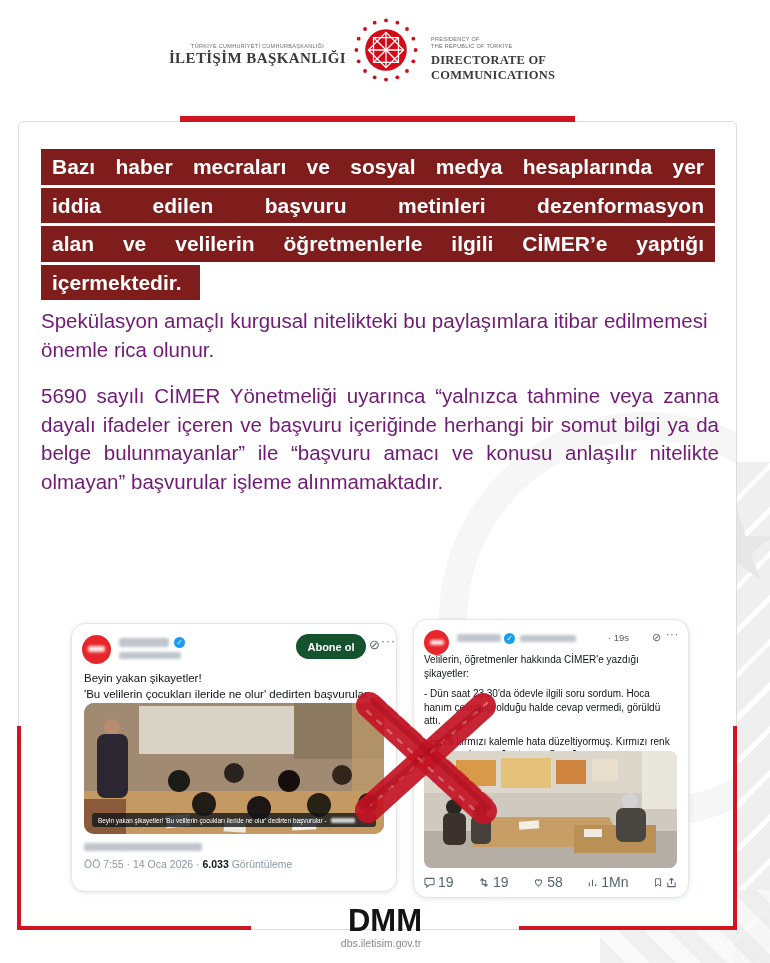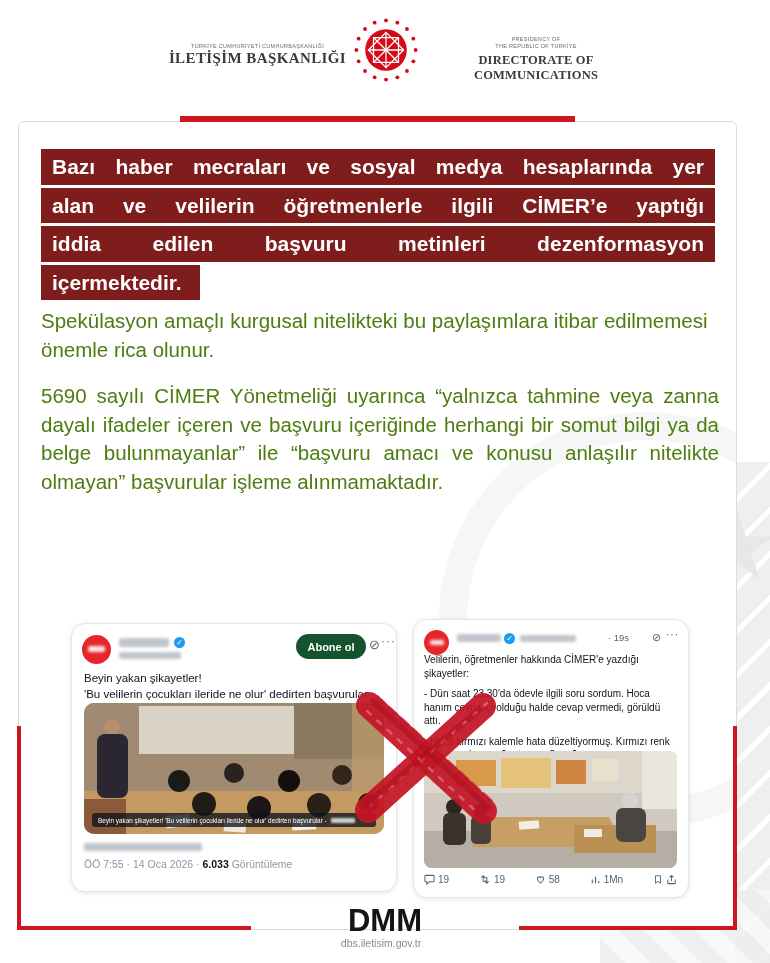--- a/index.html
+++ b/index.html
@@ -12,21 +12,21 @@
   .bg-corner{position:absolute;left:600px;top:890px;width:170px;height:73px;z-index:0;opacity:.85;
     background:repeating-linear-gradient(45deg,#ededed 0 18px,#f8f8f8 18px 36px);}
   .bg-star{position:absolute;left:694px;top:498px;font-size:96px;line-height:1;color:#e7e7e7;z-index:1;}
 
   
   .gov-left{position:absolute;left:150px;top:43px;width:215px;text-align:center;z-index:2;}
   .gov-small{font-size:5.5px;letter-spacing:.3px;color:#6a6a6a;}
   .gov-title{font-family:"Liberation Serif",serif;font-weight:bold;font-size:15px;
              letter-spacing:.4px;color:#3e3a3b;margin-top:1px;}
   .emblem{position:absolute;left:346px;top:10px;z-index:2;}
-  .gov-right{position:absolute;left:461px;top:36px;width:150px;text-align:center;z-index:2;}
+  .gov-right{position:absolute;left:431px;top:36px;width:150px;text-align:left;z-index:2;}
   .gov-small2{font-size:5.5px;letter-spacing:.3px;color:#6a6a6a;line-height:1.35;}
   .gov-title2{font-family:"Liberation Serif",serif;font-weight:bold;font-size:12.5px;
               color:#3e3a3b;line-height:1.18;margin-top:2px;letter-spacing:.2px;}
 
   
   .card{position:absolute;left:18px;top:121px;width:717px;height:807px;background:#fff;
         border:1.5px solid #dcdcdc;border-radius:6px;z-index:2;overflow:hidden;}
   .card-mark{position:absolute;left:420px;top:290px;width:360px;height:360px;border-radius:50%;
              border:28px solid #f6f6f6;z-index:0;}
 
@@ -39,21 +39,21 @@
   .accent-br{left:519px;top:926px;width:218px;height:4px;}
 
   
   .headline{position:absolute;left:22px;top:27px;width:674px;z-index:1;}
   .hl-bar{background:#7f1d1d;color:#fff;font-weight:bold;font-size:21px;line-height:1.22;
           padding:5px 11px;margin-bottom:3px;box-sizing:border-box;}
   .hl-full{width:674px;text-align:justify;text-align-last:justify;}
   .hl-last{display:inline-block;padding-right:18px;}
 
   
-  .para{position:absolute;font-size:20.5px;line-height:1.4;color:#4d7c0f;margin:0;z-index:1;}
+  .para{position:absolute;font-size:20.5px;line-height:1.4;color:#701a75;margin:0;z-index:1;}
   .para-1{left:22px;top:185px;width:676px;}
   .para-2{left:22px;top:260px;width:678px;text-align:justify;}
 
   
   .tweet{position:absolute;background:#fff;border:1px solid #e4e6e8;border-radius:14px;
          box-shadow:0 1px 5px rgba(101,119,134,.18);z-index:2;}
   .tweet-left{left:52px;top:501px;width:324px;height:267px;}
   .tweet-right{left:394px;top:497px;width:274px;height:277px;}
 
   .blur-bar{background:#bfc5cb;border-radius:2px;filter:blur(1.5px);position:absolute;}
@@ -96,21 +96,21 @@
   .tr-grok{left:238px;top:12px;font-size:11px;}
   .tr-dots{left:252px;top:10px;font-size:10px;}
   .tr-text{position:absolute;left:10px;top:33px;width:253px;font-size:10px;line-height:1.35;color:#0f1419;}
   .tr-text .blk{margin-bottom:7px;}
   .show-more{color:#1d9bf0;}
   .tr-photo{position:absolute;left:10px;top:131px;width:253px;height:117px;border-radius:8px;
             overflow:hidden;background:#cfc9bf;}
   .tr-stats{position:absolute;left:10px;top:254px;width:253px;display:flex;
             justify-content:space-between;align-items:center;color:#536471;font-size:8.5px;}
   .stat{display:flex;align-items:center;gap:3px;background:none;border:none;color:#536471;
-        font-size:10px;padding:0;font-family:inherit;}
+        font-size:14px;padding:0;font-family:inherit;}
   .stat svg{display:block;}
 
   
   .xstamp{position:absolute;left:322px;top:557px;z-index:6;}
 
   
   .dmm{position:absolute;left:0;right:0;top:903px;text-align:center;z-index:5;
        font-size:31px;font-weight:800;letter-spacing:0px;color:#141414;}
   .dmm-url{position:absolute;left:0;right:8px;top:937px;text-align:center;z-index:5;
        font-size:10.5px;color:#8a8a8a;}
@@ -170,22 +170,22 @@
       <div>DIRECTORATE OF</div>
       <div>COMMUNICATIONS</div>
     </div>
   </div>
 
   <section class="card">
     <div class="card-mark"></div>
 
     <div class="headline">
       <div class="hl-bar hl-full">Bazı haber mecraları ve sosyal medya hesaplarında yer</div>
+      <div class="hl-bar hl-full">iddia edilen başvuru metinleri dezenformasyon</div>
       <div class="hl-bar hl-full">alan ve velilerin öğretmenlerle ilgili CİMER’e yaptığı</div>
-      <div class="hl-bar hl-full">iddia edilen başvuru metinleri dezenformasyon</div>
       <div class="hl-bar hl-last">içermektedir.</div>
     </div>
 
     <p class="para para-1">Spekülasyon amaçlı kurgusal nitelikteki bu paylaşımlara itibar edilmemesi önemle rica olunur.</p>
     <p class="para para-2">5690 sayılı CİMER Yönetmeliği uyarınca “yalnızca tahmine veya zanna dayalı ifadeler içeren ve başvuru içeriğinde herhangi bir somut bilgi ya da belge bulunmayanlar” ile “başvuru amacı ve konusu anlaşılır nitelikte olmayan” başvurular işleme alınmamaktadır.</p>
 
     <article class="tweet tweet-left">
       <div class="avatar tl-avatar">
           <div class="av-blur"></div>
         </div>

